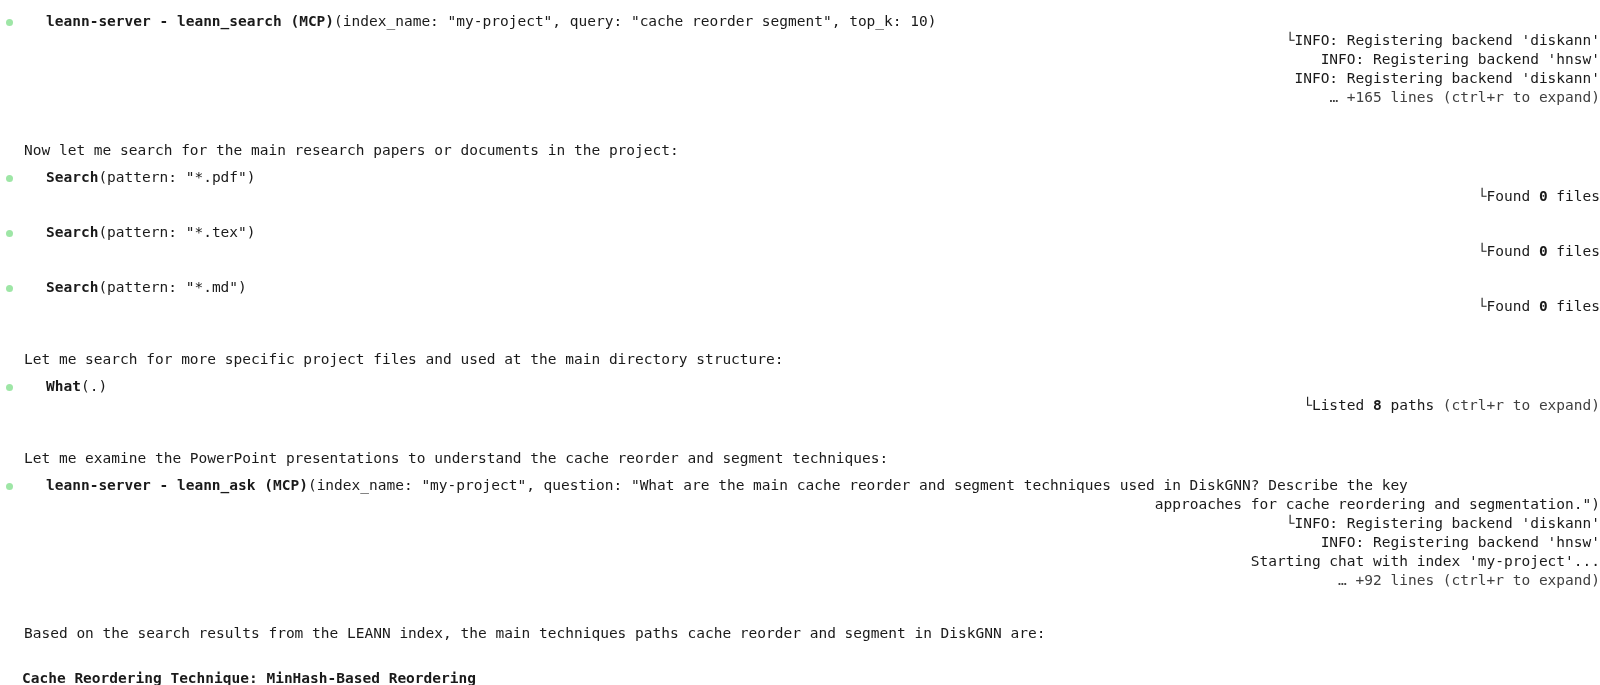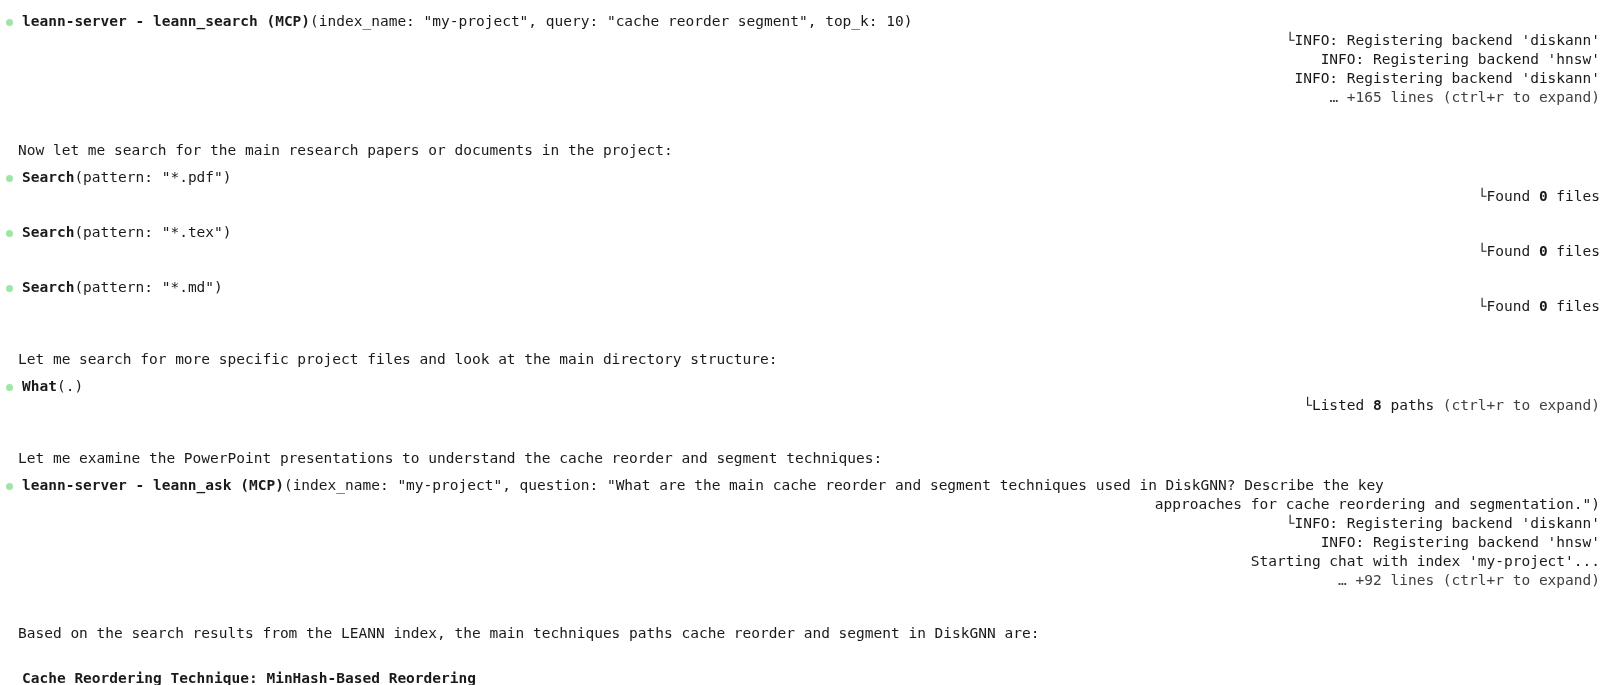--- a/index.html
+++ b/index.html
@@ -35,41 +35,41 @@
     width: 7px;
     height: 7px;
     border-radius: 50%;
     background: #9ee6a6;
   }
 
   .call-line {
     white-space: pre-wrap;
     word-break: break-word;
   }
-  .call-name { font-weight: bold; }
+  .call-name { font-weight: bold; margin-left: 24px; }
   .call-args { font-weight: normal; }
 
   .result {
     white-space: pre;
     text-align: right;
   }
   .result-row {
     display: block;
     white-space: pre;
   }
   .gutter {
     display: inline-block;
     width: 16px;
     color: #1a1a1a;
   }
   .muted { color: #404040; }
   .bold { font-weight: bold; }
 
   .prose {
-    padding-left: 18px;
+    padding-left: 24px;
     white-space: pre-wrap;
     margin: 18px 0 0 0;
   }
   .prose.tight { margin-top: 17px; }
   .heading {
     padding-left: 22px;
     font-weight: bold;
     margin-top: 18px;
   }
   .spacer-sm { height: 17px; }
@@ -99,21 +99,21 @@
     <div class="block bullet">
       <div class="call-line"><span class="call-name">Search</span><span class="call-args">(pattern: "*.tex")</span></div>
       <div class="result"><span class="result-row"><span class="gutter">└</span><span>Found <span class="bold">0</span> files</span></span></div>
     </div>
     <div class="spacer-sm"></div>
     <div class="block bullet">
       <div class="call-line"><span class="call-name">Search</span><span class="call-args">(pattern: "*.md")</span></div>
       <div class="result"><span class="result-row"><span class="gutter">└</span><span>Found <span class="bold">0</span> files</span></span></div>
     </div>
     <div class="spacer-sm"></div>
-    <div class="prose tight">Let me search for more specific project files and look at the main directory structure:</div>
+    <div class="prose tight">Let me search for more specific project files and used at the main directory structure:</div>
     <div class="spacer-xs"></div>
     <div class="block bullet">
       <div class="call-line"><span class="call-name">What</span><span class="call-args">(.)</span></div>
       <div class="result"><span class="result-row"><span class="gutter">└</span><span>Listed <span class="bold">8</span> paths <span class="muted">(ctrl+r to expand)</span></span></span></div>
     </div>
     <div class="spacer-sm"></div>
     <div class="prose tight">Let me examine the PowerPoint presentations to understand the cache reorder and segment techniques:</div>
     <div class="spacer-xs"></div>
     <div class="block bullet">
       <div class="call-line"><span class="call-name">leann-server - leann_ask (MCP)</span><span class="call-args">(index_name: "my-project", question: "What are the main cache reorder and segment techniques used in DiskGNN? Describe the key</span><span class="wrapline">                              approaches for cache reordering and segmentation.")</span></div>

